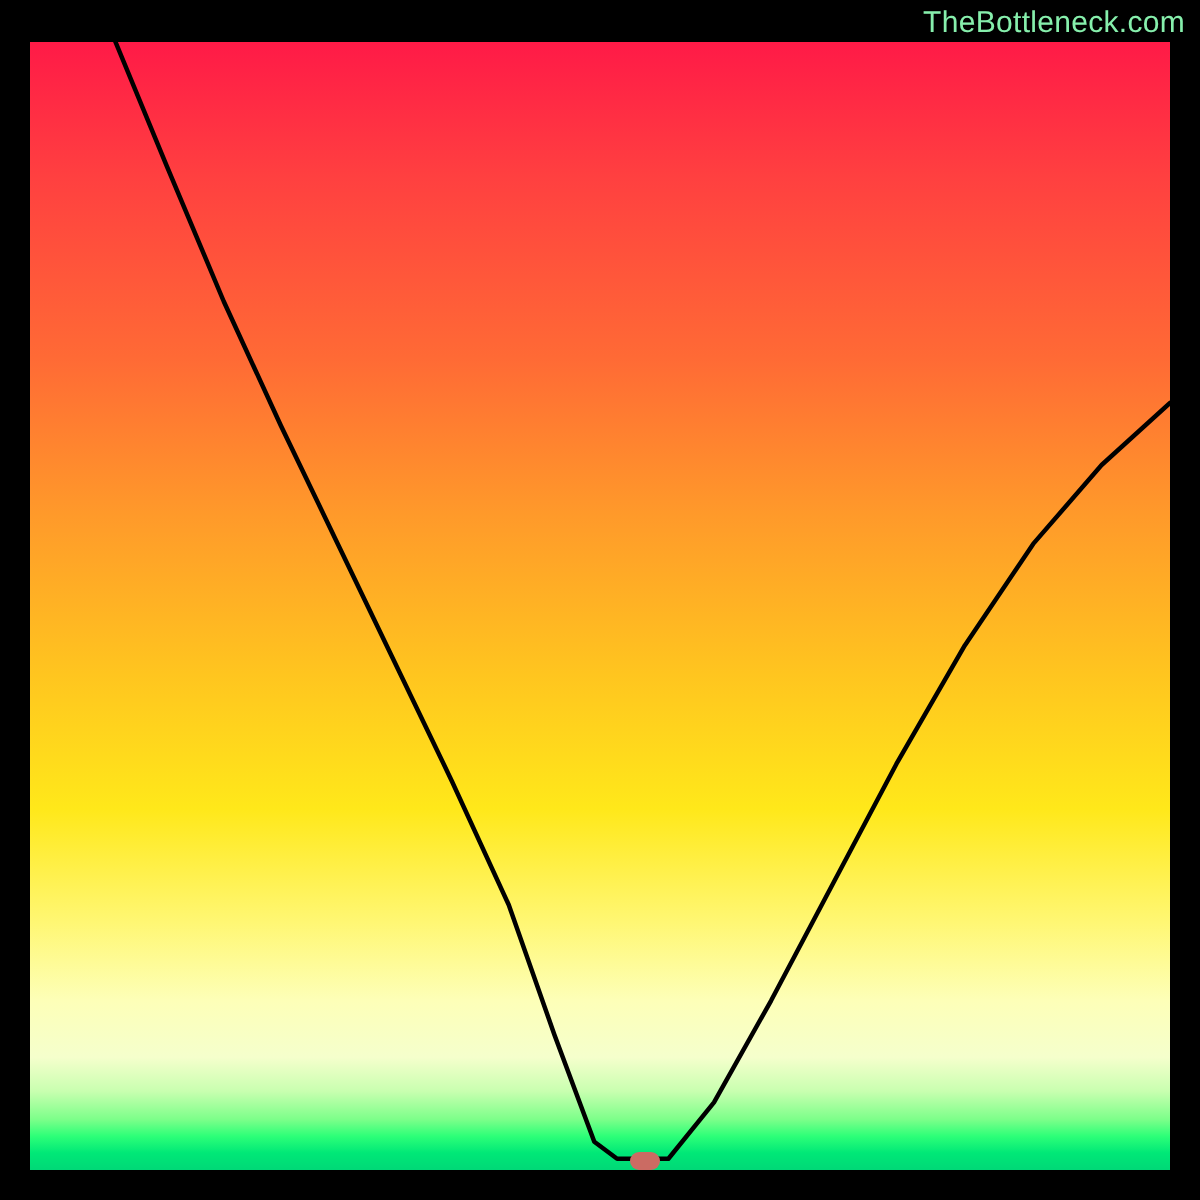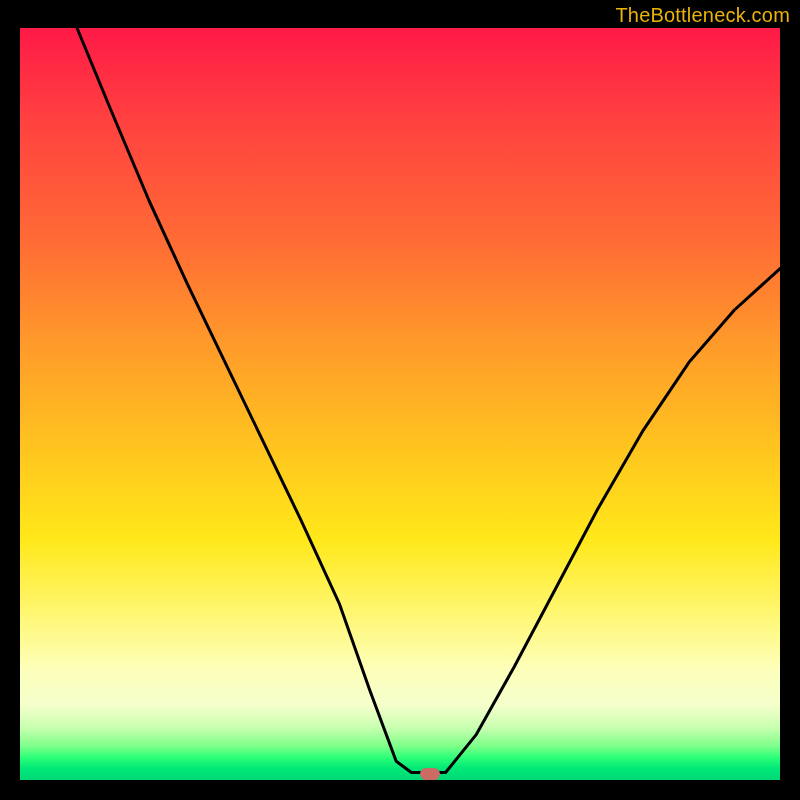--- a/index.html
+++ b/index.html
@@ -14,21 +14,21 @@
   .frame {
     position: relative;
     width: 800px;
     height: 800px;
     background: #000;
   }
   .watermark {
     position: absolute;
     top: 4px;
     right: 10px;
-    color: #eab308;
+    color: #86efac;
     font-size: 20px;
     font-weight: 500;
     z-index: 10;
     letter-spacing: 0.2px;
   }
   .plot-area {
     position: absolute;
     left: 20px;
     top: 28px;
     width: 760px;

